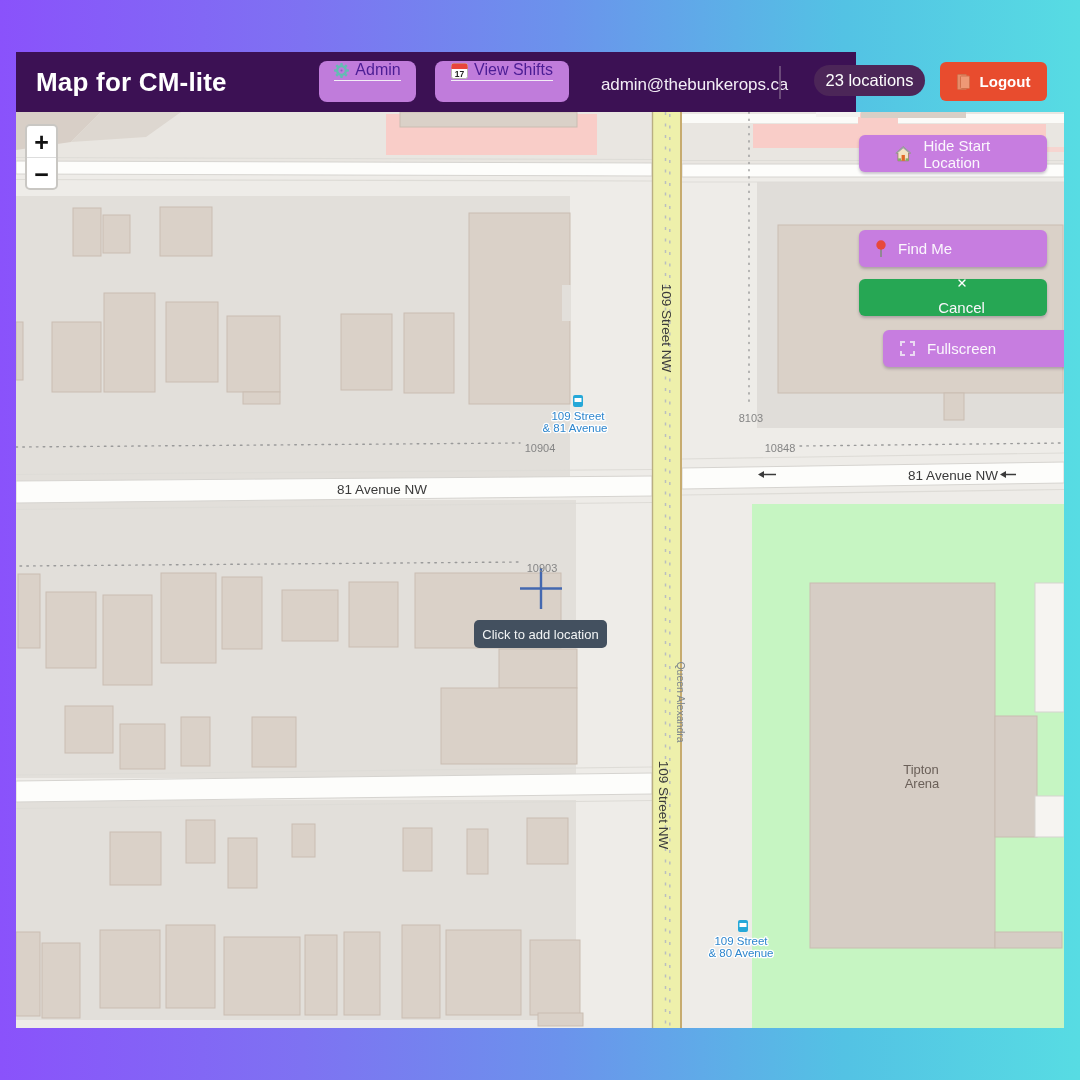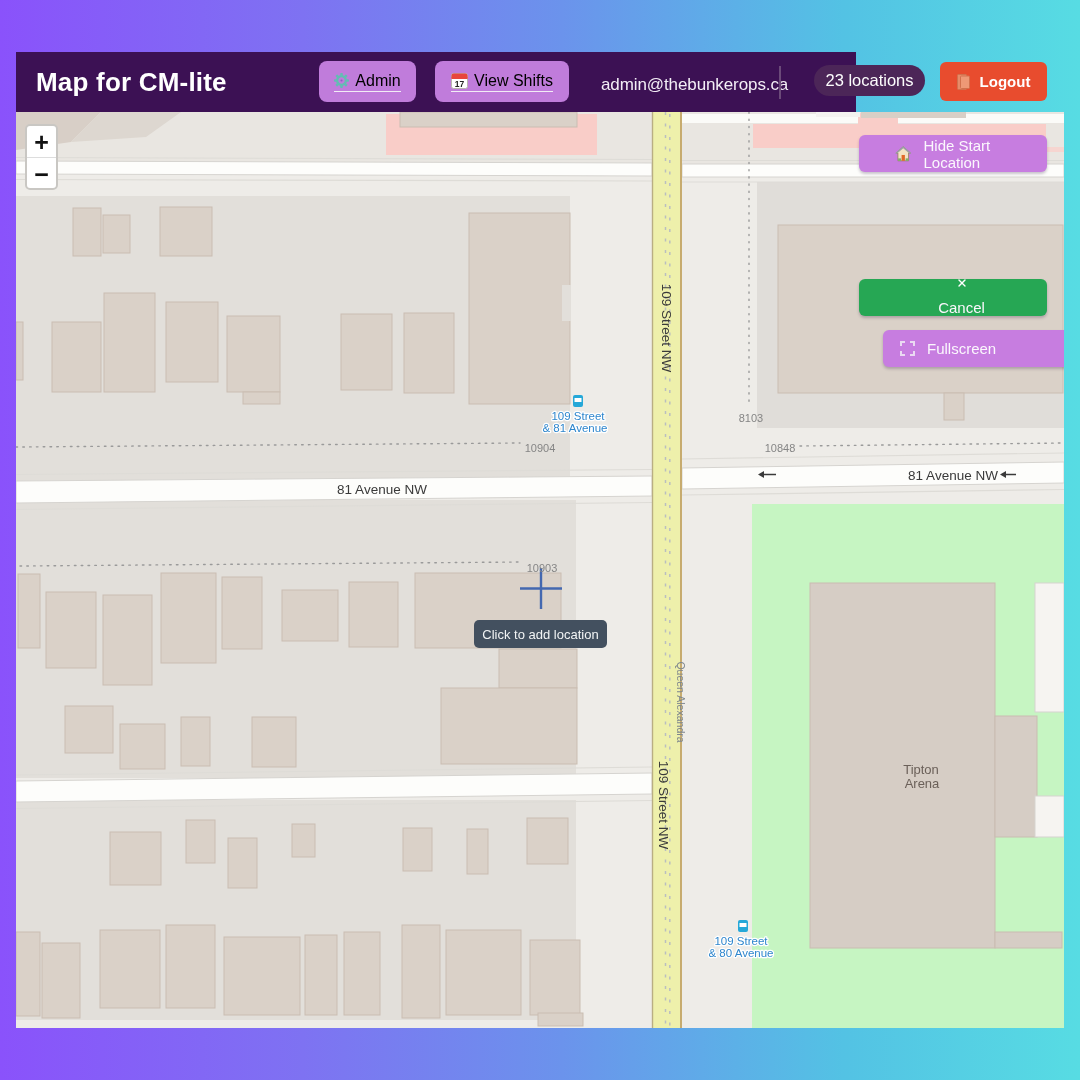--- a/index.html
+++ b/index.html
@@ -1,22 +1,22 @@
 <!DOCTYPE html>
 <html><head>
 <meta charset="utf-8">
 <style>
 html,body{margin:0;padding:0}
 body{width:1080px;height:1080px;position:relative;overflow:hidden;
   background:linear-gradient(90deg,#8a52fb 0%,#7e72f2 28%,#6b93ec 52%,#53c2e4 78%,#57dce3 100%);
   font-family:"Liberation Sans",sans-serif;}
 #header{position:absolute;left:16px;top:52px;width:840px;height:60px;background:#3c1154;}
 #title{position:absolute;left:20px;top:15px;color:#fff;font-size:26px;font-weight:bold;letter-spacing:.2px;}
-.hbtn{position:absolute;background:#c07cdb;border-radius:8px;color:#000000;font-size:16px;
-  display:flex;align-items:center;justify-content:center;gap:8px;}
+.hbtn{position:absolute;background:#c07cdb;border-radius:8px;color:#4c1d95;font-size:16px;
+  display:flex;align-items:flex-start;justify-content:center;gap:8px;}
 #btnAdmin{left:303px;top:9px;width:97px;height:41px;}
 #btnShifts{left:419px;top:9px;width:134px;height:41px;}
 .hbtn .lk{display:inline-flex;align-items:center;gap:6px;border-bottom:1.6px solid #f2ecf6;padding-bottom:1px;}
 #email{position:absolute;left:585px;top:23px;color:#f3eef6;font-size:17px;letter-spacing:-0.1px;}
 #sep{position:absolute;left:763px;top:14px;width:2px;height:33px;background:#6b4a79;}
 #pill{position:absolute;left:798px;top:13px;width:111px;height:31px;background:#4c2658;border-radius:16px;
   color:#fdfdfd;font-size:16.5px;display:flex;align-items:center;justify-content:center;}
 #logout{position:absolute;left:924px;top:10px;width:107px;height:39px;background:#e84c2e;border-radius:6px;
   color:#fff;font-size:15px;font-weight:bold;display:flex;align-items:center;justify-content:center;gap:10px;}
 #map{position:absolute;left:16px;top:112px;width:1048px;height:916px;background:#eeece8;overflow:hidden;}
@@ -244,20 +244,27 @@
   <div class="mbtn" id="mb1">
       <svg width="17" height="16" viewBox="0 0 17 16">
         <path d="M8.5,0.5 L16,7 L14,7 L14,15 L3,15 L3,7 L1,7 Z" fill="#f3e3c3" stroke="#8d7a5a" stroke-width="0.8"></path>
         <path d="M8.5,0 L17,7.4 L14.8,7.4 L8.5,2 L2.2,7.4 L0,7.4 Z" fill="#9aa0a6"></path>
         <rect x="6.8" y="9" width="3.4" height="6" fill="#e06a28"></rect>
         <rect x="3.2" y="12.5" width="3" height="2.5" fill="#7fae6a"></rect>
         <rect x="11" y="12.5" width="3" height="2.5" fill="#7fae6a"></rect>
       </svg>
       <span>Hide Start Location</span>
     </div>
+  <div class="mbtn" id="mb3">
+      <svg width="10" height="18" viewBox="0 0 10 18">
+        <line x1="5" y1="8" x2="5" y2="17" stroke="#8a8a8a" stroke-width="1.8"></line>
+        <circle cx="5" cy="5" r="4.7" fill="#e8483b"></circle>
+      </svg>
+      <span>Find Me</span>
+    </div>
   <div class="mbtn" id="mb4">
       <svg width="12" height="12" viewBox="0 0 12 12">
         <g stroke="#fff" stroke-width="2" stroke-linecap="round">
           <line x1="1.5" y1="1.5" x2="10.5" y2="10.5"></line>
           <line x1="10.5" y1="1.5" x2="1.5" y2="10.5"></line>
         </g>
       </svg>
       <span>Cancel</span>
     </div>
   <div class="mbtn" id="mb5">

